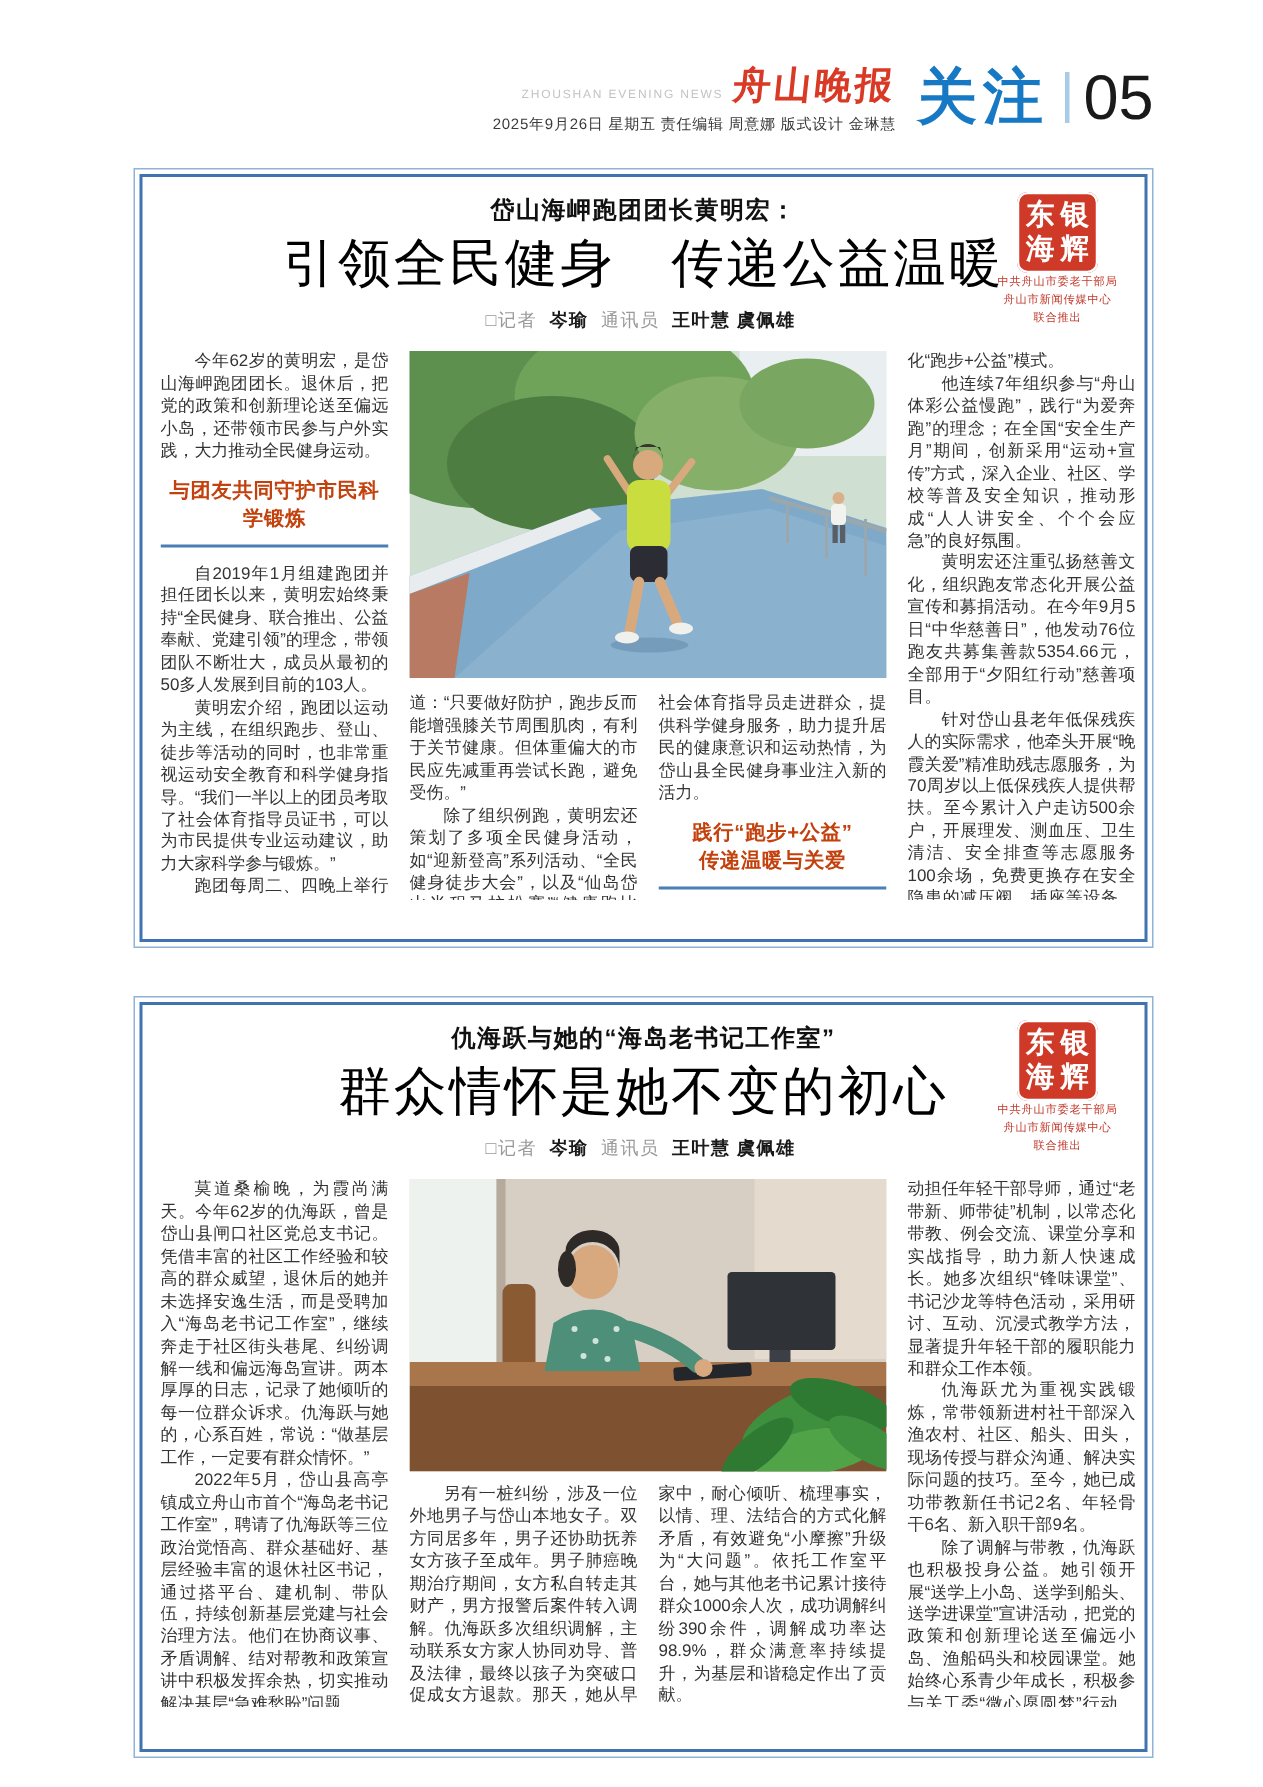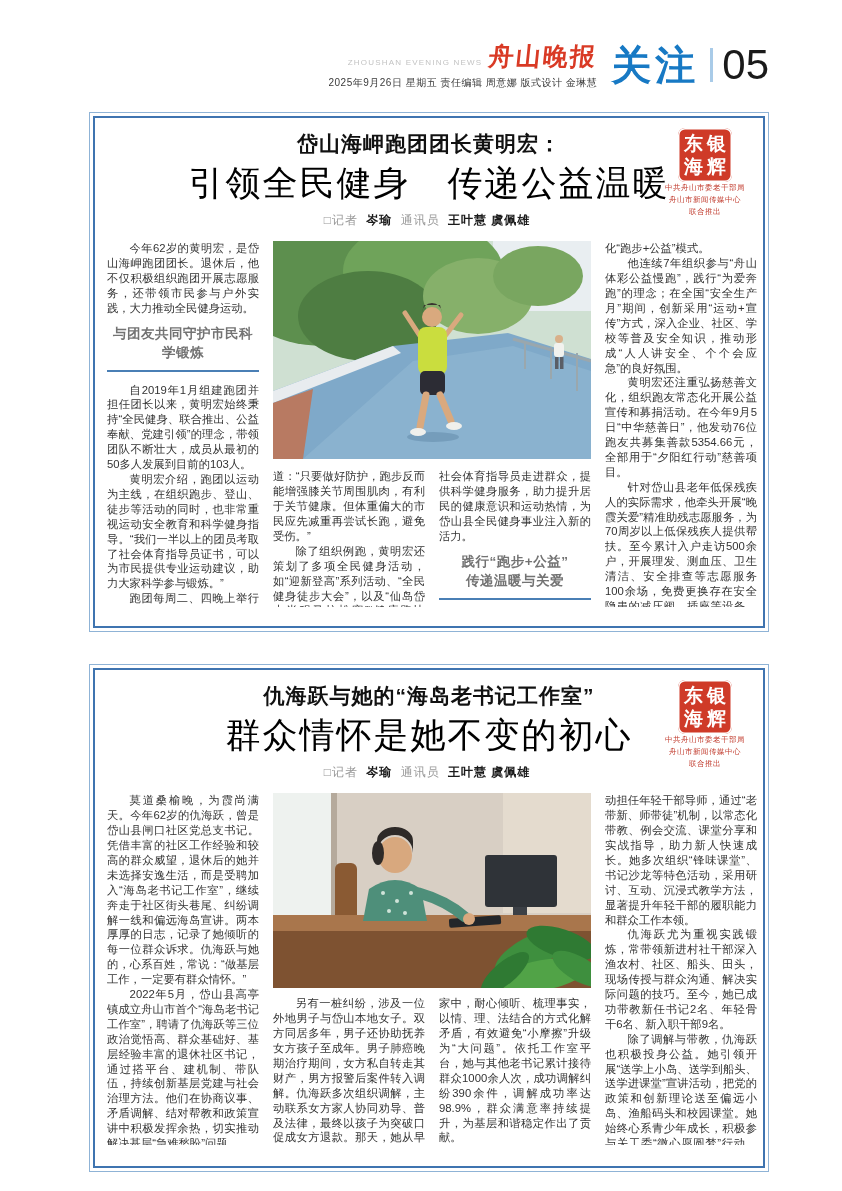--- a/index.html
+++ b/index.html
@@ -19,21 +19,21 @@
   .page-num{font-size:42px;color:#1a1a1a;font-weight:500;line-height:1;}
 
   
   .article-box{position:absolute;left:88px;width:680px;border:1px solid #8fb3d6;padding:3px;box-sizing:border-box;}
   .box1{top:112px;height:520px;}
   .box2{top:664px;height:508px;}
   .article-inner{border:2px solid #3f74b0;height:100%;box-sizing:border-box;position:relative;
                  padding:8px 12px 10px 12px;}
 
   .head-block{text-align:center;margin-top:4px;}
-  .kicker{font-size:21px;font-weight:700;color:#111;letter-spacing:1px;}
+  .kicker{font-size:16px;font-weight:700;color:#111;letter-spacing:1px;}
   .headline{font-size:35px;font-weight:400;color:#000;letter-spacing:2px;margin-top:5px;line-height:1.15;}
   .byline{margin-top:9px;font-size:12px;color:#999;letter-spacing:1px;}
   .by-name{color:#1a1a1a;font-weight:700;margin:0 4px;}
 
   
   .seal-wrap{position:absolute;right:12px;top:10px;width:92px;text-align:center;}
   .seal{width:54px;height:54px;background:#cf3a28;border-radius:7px;margin:0 auto;
         display:grid;grid-template-columns:1fr 1fr;box-shadow:inset 0 0 0 1.5px #fff;
         padding:4px;box-sizing:border-box;}
   .seal span{color:#fff;font-weight:700;font-size:19px;line-height:22px;font-family:"DejaVu Serif",serif;}
@@ -43,21 +43,21 @@
   .body{position:relative;display:flex;gap:14px;margin-top:12px;}
   .colx{width:152px;overflow:hidden;font-size:11.3px;line-height:1.32;color:#333;
         text-align:justify;flex:0 0 152px;}
   .body1{height:366px;}
   .body2{height:352px;}
   .body1 .pad-photo{padding-top:228px;box-sizing:border-box;height:100%;}
   .body2 .pad-photo{padding-top:203px;box-sizing:border-box;height:100%;}
   .blk-p{text-indent:2em;}
   .blk-cont{text-indent:0;}
   .blk-subhead{margin:9px 0 11px;}
-  .subhead-text{font-weight:700;font-size:13.5px;color:#737373;text-align:center;
+  .subhead-text{font-weight:700;font-size:13.5px;color:#c2410c;text-align:center;
                 white-space:pre-line;line-height:1.4;letter-spacing:.5px;}
   .subhead-rule{border-top:2px solid #4a7fb5;margin-top:7px;}
 
   .photo{position:absolute;left:166px;top:0;width:318px;display:block;}
   .photo svg{display:block;}
 </style>
 </head>
 <body>
 
 <div class="page">
@@ -134,21 +134,21 @@
             <path d="M149 72 a10 10 0 0 1 20 0 l-2 -8 l-16 0 z" fill="#3a3430"></path>
             <rect x="145" y="86" width="29" height="48" rx="8" fill="#cadd3e"></rect>
             <rect x="147" y="130" width="25" height="24" rx="5" fill="#2c2c34"></rect>
             <line x1="153" y1="154" x2="147" y2="186" stroke="#d9a97e" stroke-width="7" stroke-linecap="round"></line>
             <line x1="167" y1="154" x2="178" y2="180" stroke="#d9a97e" stroke-width="7" stroke-linecap="round"></line>
             <ellipse cx="145" cy="191" rx="8" ry="4" fill="#f0f0ec"></ellipse>
             <ellipse cx="181" cy="185" rx="8" ry="4" fill="#f0f0ec"></ellipse>
           </svg>
         </div>
         <div class="colx">
-            <div class="blk-p">今年62岁的黄明宏，是岱山海岬跑团团长。退休后，他不仅积极组织跑团开展志愿服务，还带领市民参与户外实践，大力推动全民健身运动。</div>
+            <div class="blk-p">今年62岁的黄明宏，是岱山海岬跑团团长。退休后，把党的政策和创新理论送至偏远小岛，还带领市民参与户外实践，大力推动全民健身运动。</div>
             <div class="blk-subhead">
               <div class="subhead-text">与团友共同守护市民科学锻炼</div>
               <div class="subhead-rule"></div>
             </div>
             <div class="blk-p">自2019年1月组建跑团并担任团长以来，黄明宏始终秉持“全民健身、联合推出、公益奉献、党建引领”的理念，带领团队不断壮大，成员从最初的50多人发展到目前的103人。</div>
             <div class="blk-p">黄明宏介绍，跑团以运动为主线，在组织跑步、登山、徒步等活动的同时，也非常重视运动安全教育和科学健身指导。“我们一半以上的团员考取了社会体育指导员证书，可以为市民提供专业运动建议，助力大家科学参与锻炼。”</div>
             <div class="blk-p">跑团每周二、四晚上举行例跑，每次跑10公里左右，许多运动爱好者也踊跃加入。黄明宏和团员们会耐心指导跑步姿势、热身拉伸、饮食调整等知识，并提醒大家避免盲目追求速度，应循序渐进、合理锻炼。对于市民普遍关心的跑步损伤问题，他解释</div>
           </div>
         <div class="colx pad-photo">
             <div class="blk-cont">道：“只要做好防护，跑步反而能增强膝关节周围肌肉，有利于关节健康。但体重偏大的市民应先减重再尝试长跑，避免受伤。”</div>

